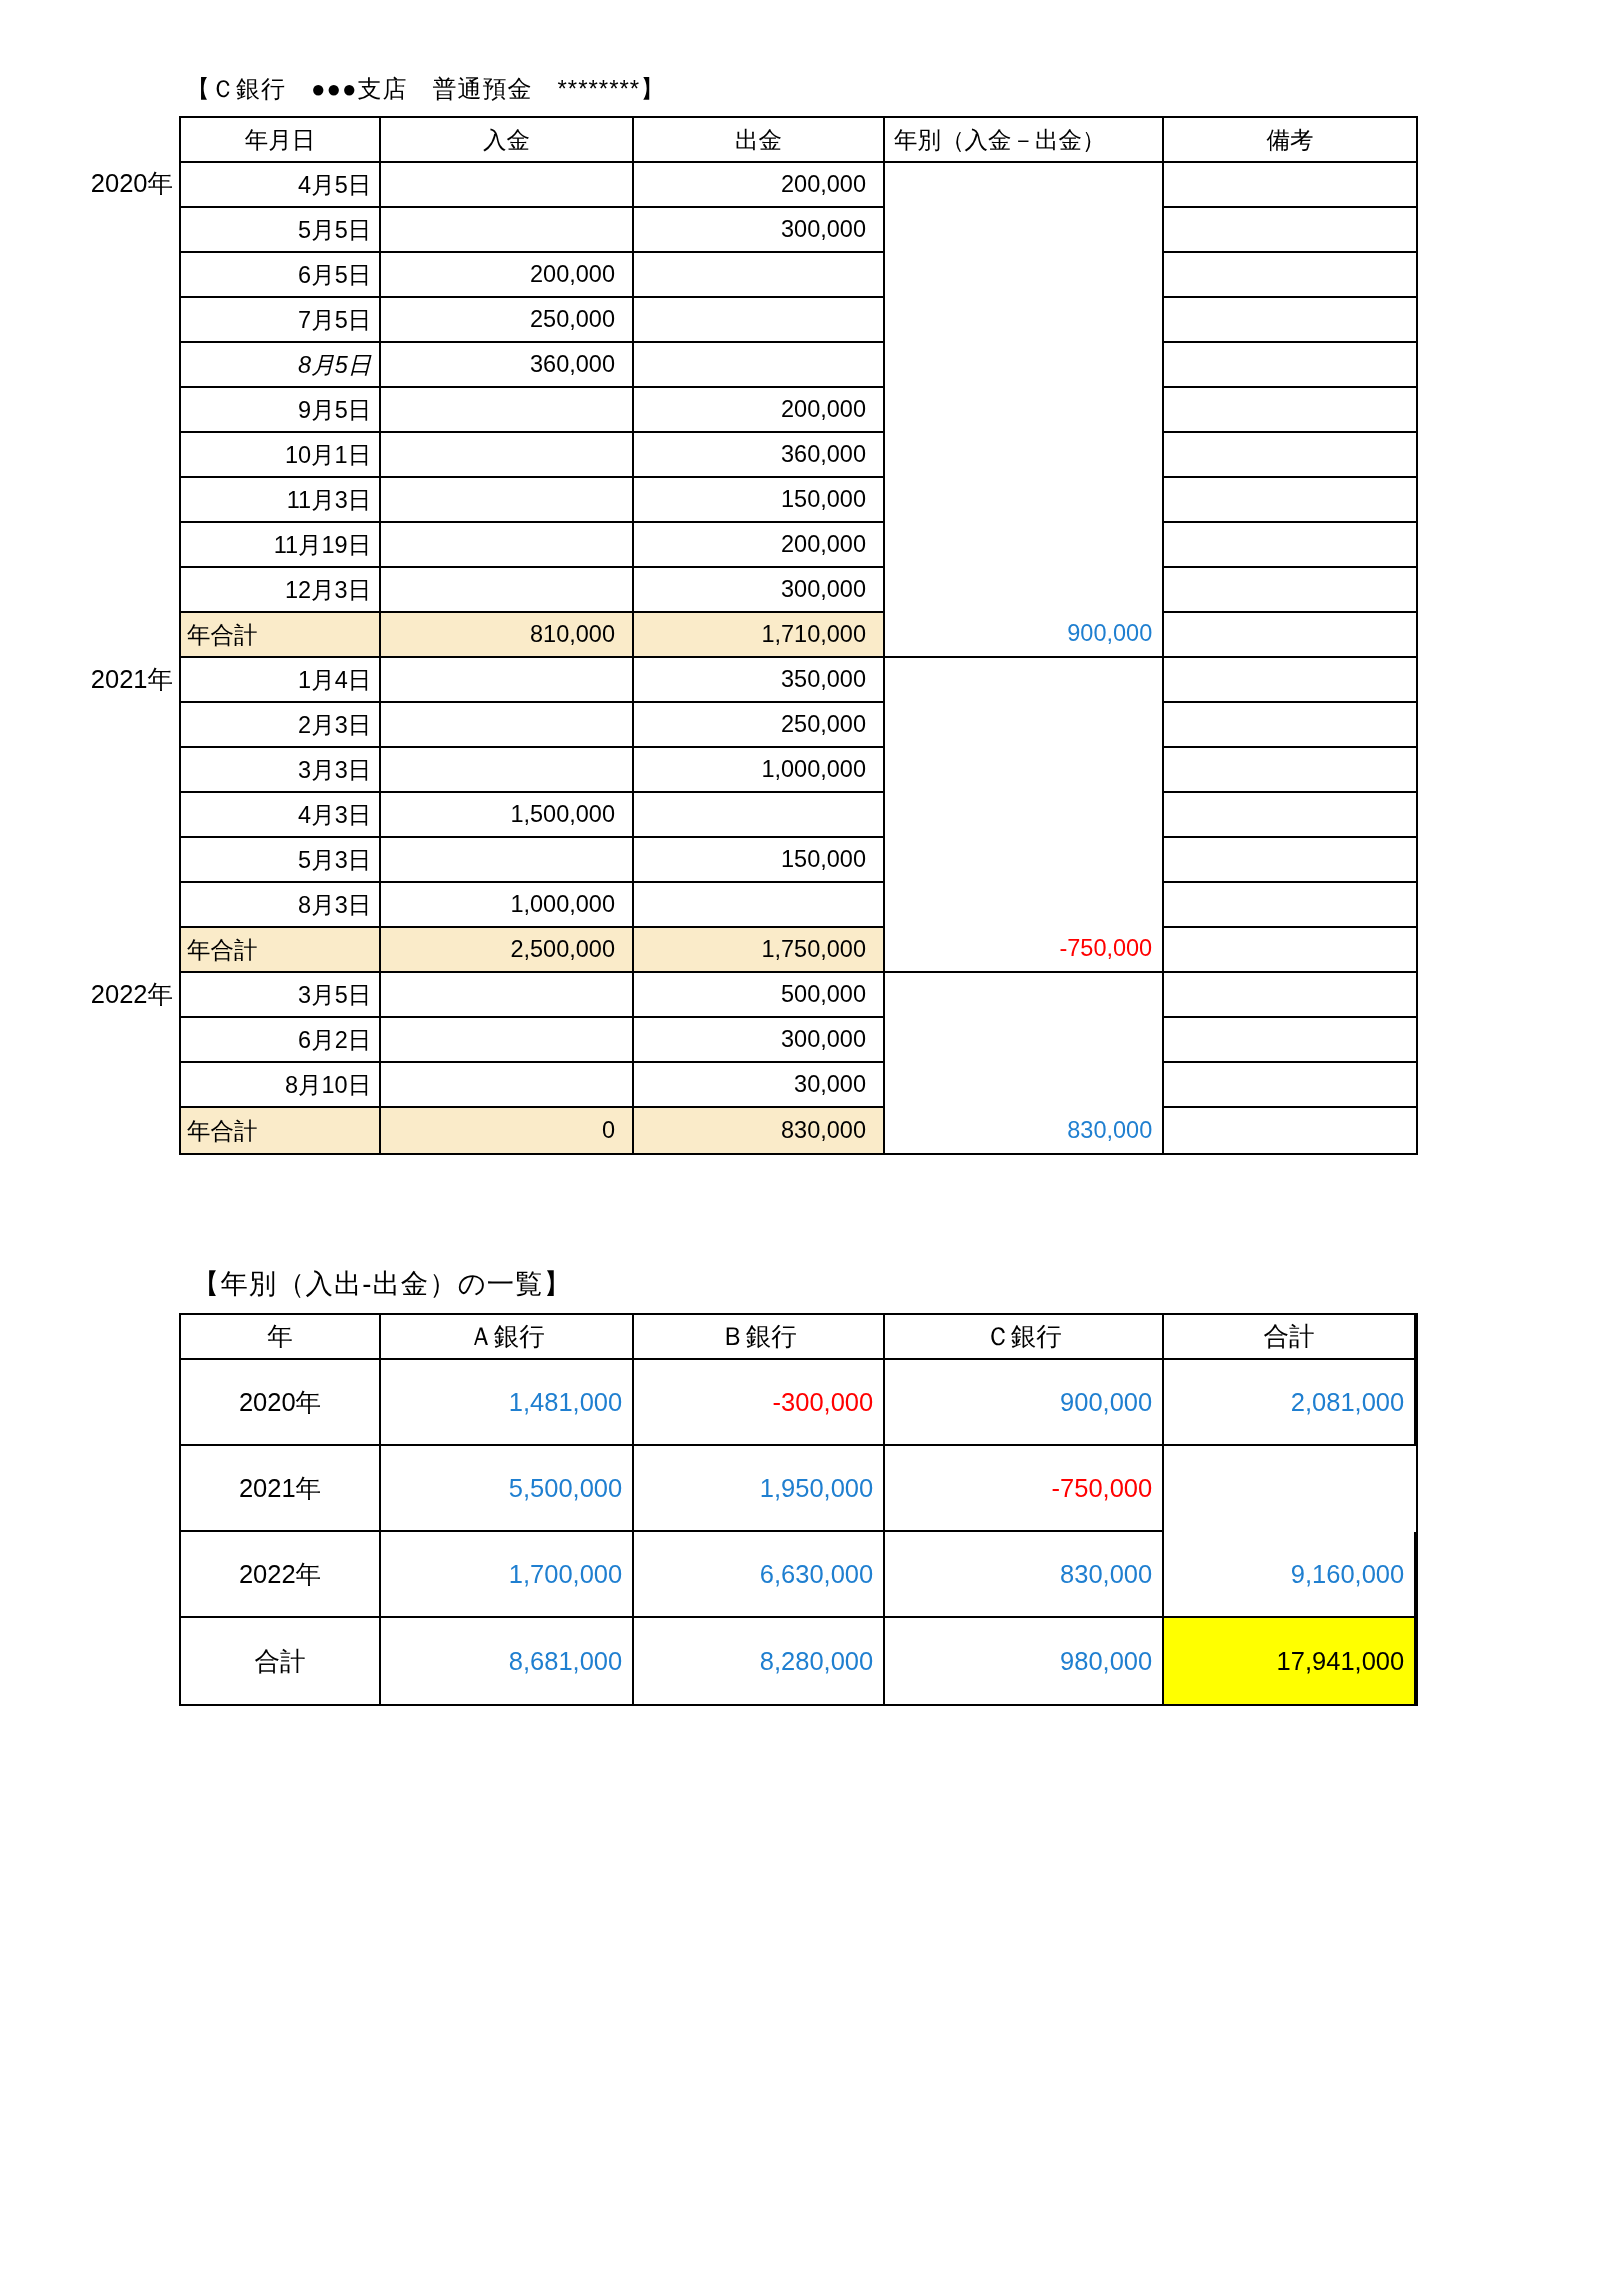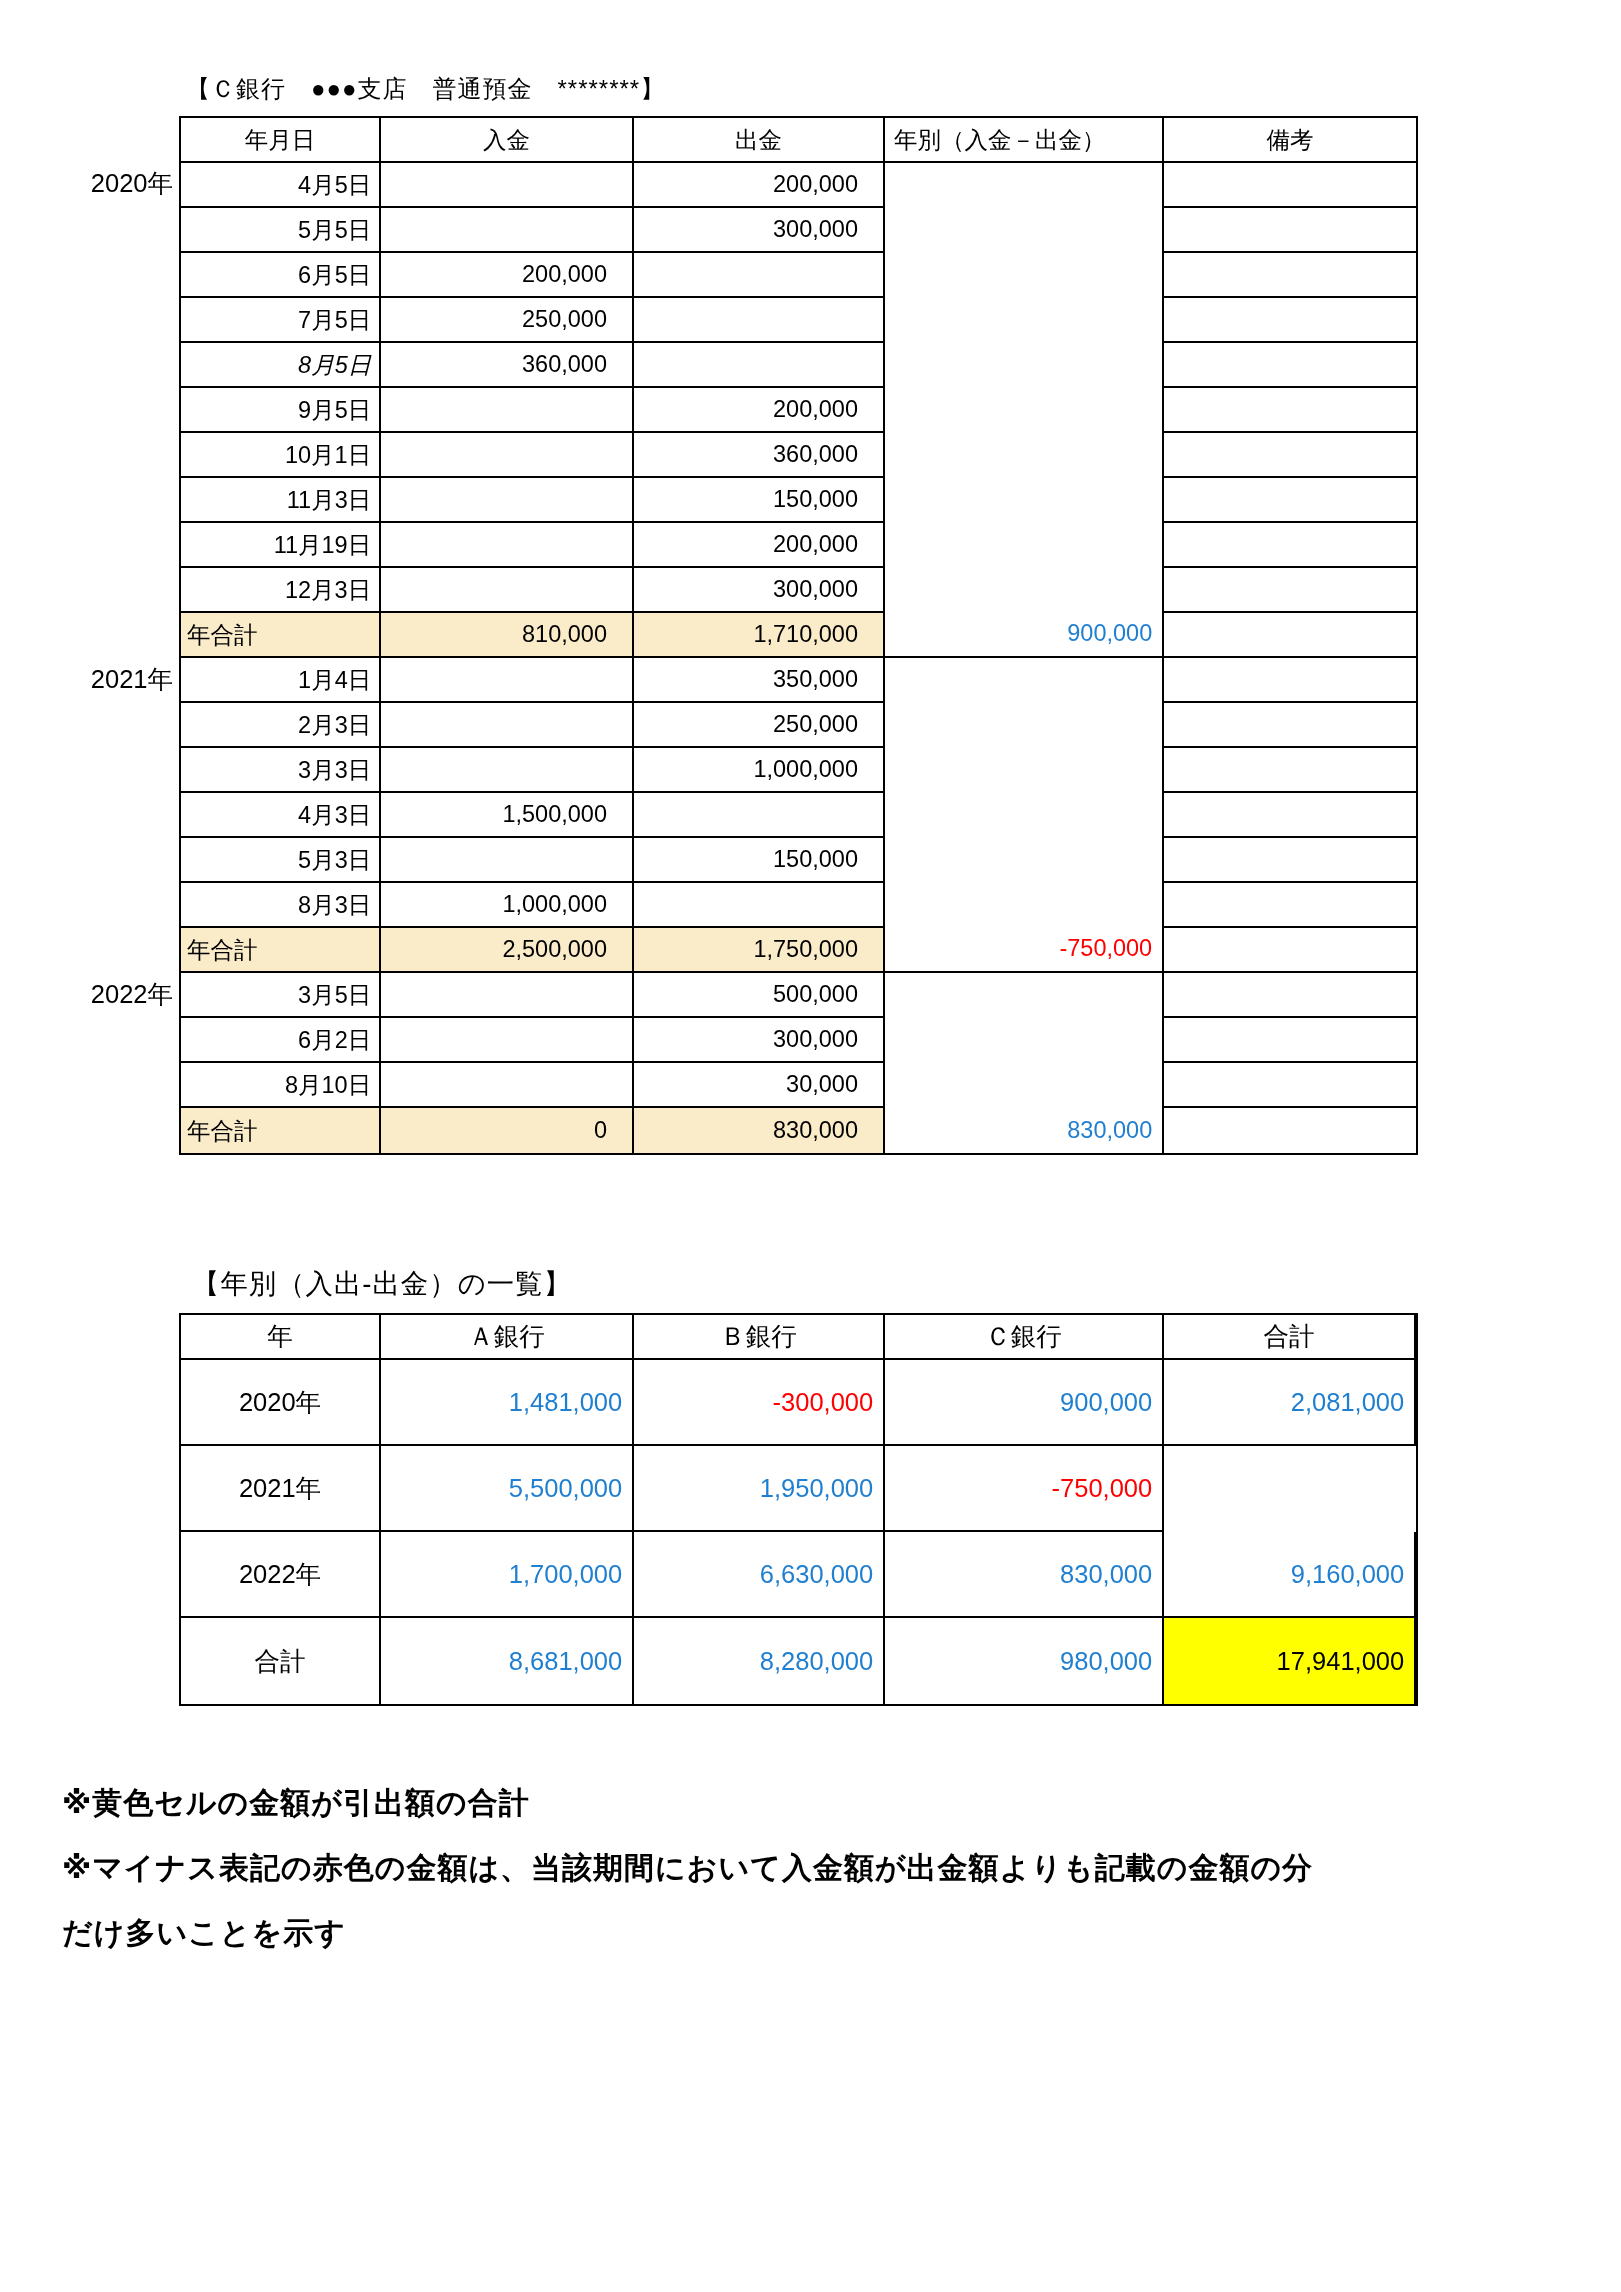--- a/index.html
+++ b/index.html
@@ -19,21 +19,21 @@
       grid-template-rows:45px repeat(4,86px);}
 
   
   .c{display:flex;align-items:center;border-right:2px solid #000;border-bottom:2px solid #000;
      font-size:23.5px;overflow:hidden;white-space:nowrap;box-sizing:border-box;}
   .hd{justify-content:center;border-bottom-width:2.9px;}
   .hd-left{justify-content:flex-start;padding-left:9px;}
   .endcol{border-right:none;}
   .date{justify-content:flex-end;padding-right:7.8px;padding-left:20px;}
   .tlabel{justify-content:flex-start;padding-left:5.9px;padding-right:0;}
-  .num{justify-content:flex-end;padding-right:25px;}
+  .num{justify-content:flex-end;padding-right:17px;}
   .ydiff{align-items:flex-end;justify-content:flex-end;padding:0 9.8px 8.8px 0;border-bottom-width:2.9px;}
   .sep{border-bottom-width:2.9px;}
   .last{border-bottom:none !important;}
   .hl{background:var(--cream);}
 
   
   .t2c{display:flex;align-items:center;border-right:2px solid #000;border-bottom:2.9px solid #000;
        font-size:25.5px;box-sizing:border-box;}
   .t2-year{justify-content:center;}
   .t2-num{justify-content:flex-end;padding-right:9.8px;}
@@ -184,20 +184,15 @@
       <div class="t2c t2-num blue" style="grid-area: 4 / 3;">6,630,000</div>
       <div class="t2c t2-num blue" style="grid-area: 4 / 4;">830,000</div>
       <div class="t2c t2-num blue endcol" style="grid-area: 4 / 5;">9,160,000</div>
       <div class="t2c t2-year last" style="grid-area: 5 / 1;">合計</div>
       <div class="t2c t2-num blue last" style="grid-area: 5 / 2;">8,681,000</div>
       <div class="t2c t2-num blue last" style="grid-area: 5 / 3;">8,280,000</div>
       <div class="t2c t2-num blue last" style="grid-area: 5 / 4;">980,000</div>
       <div class="t2c t2-num black bg-yellow endcol last" style="grid-area: 5 / 5;">17,941,000</div>
     </div>
 
-  <div id="notes">
-    <p>※黄色セルの金額が引出額の合計</p>
-    <p>※マイナス表記の赤色の金額は、当該期間において入金額が出金額よりも記載の金額の分</p>
-    <p>だけ多いことを示す</p>
-  </div>
 
 </div>
 
 
 </body></html>

